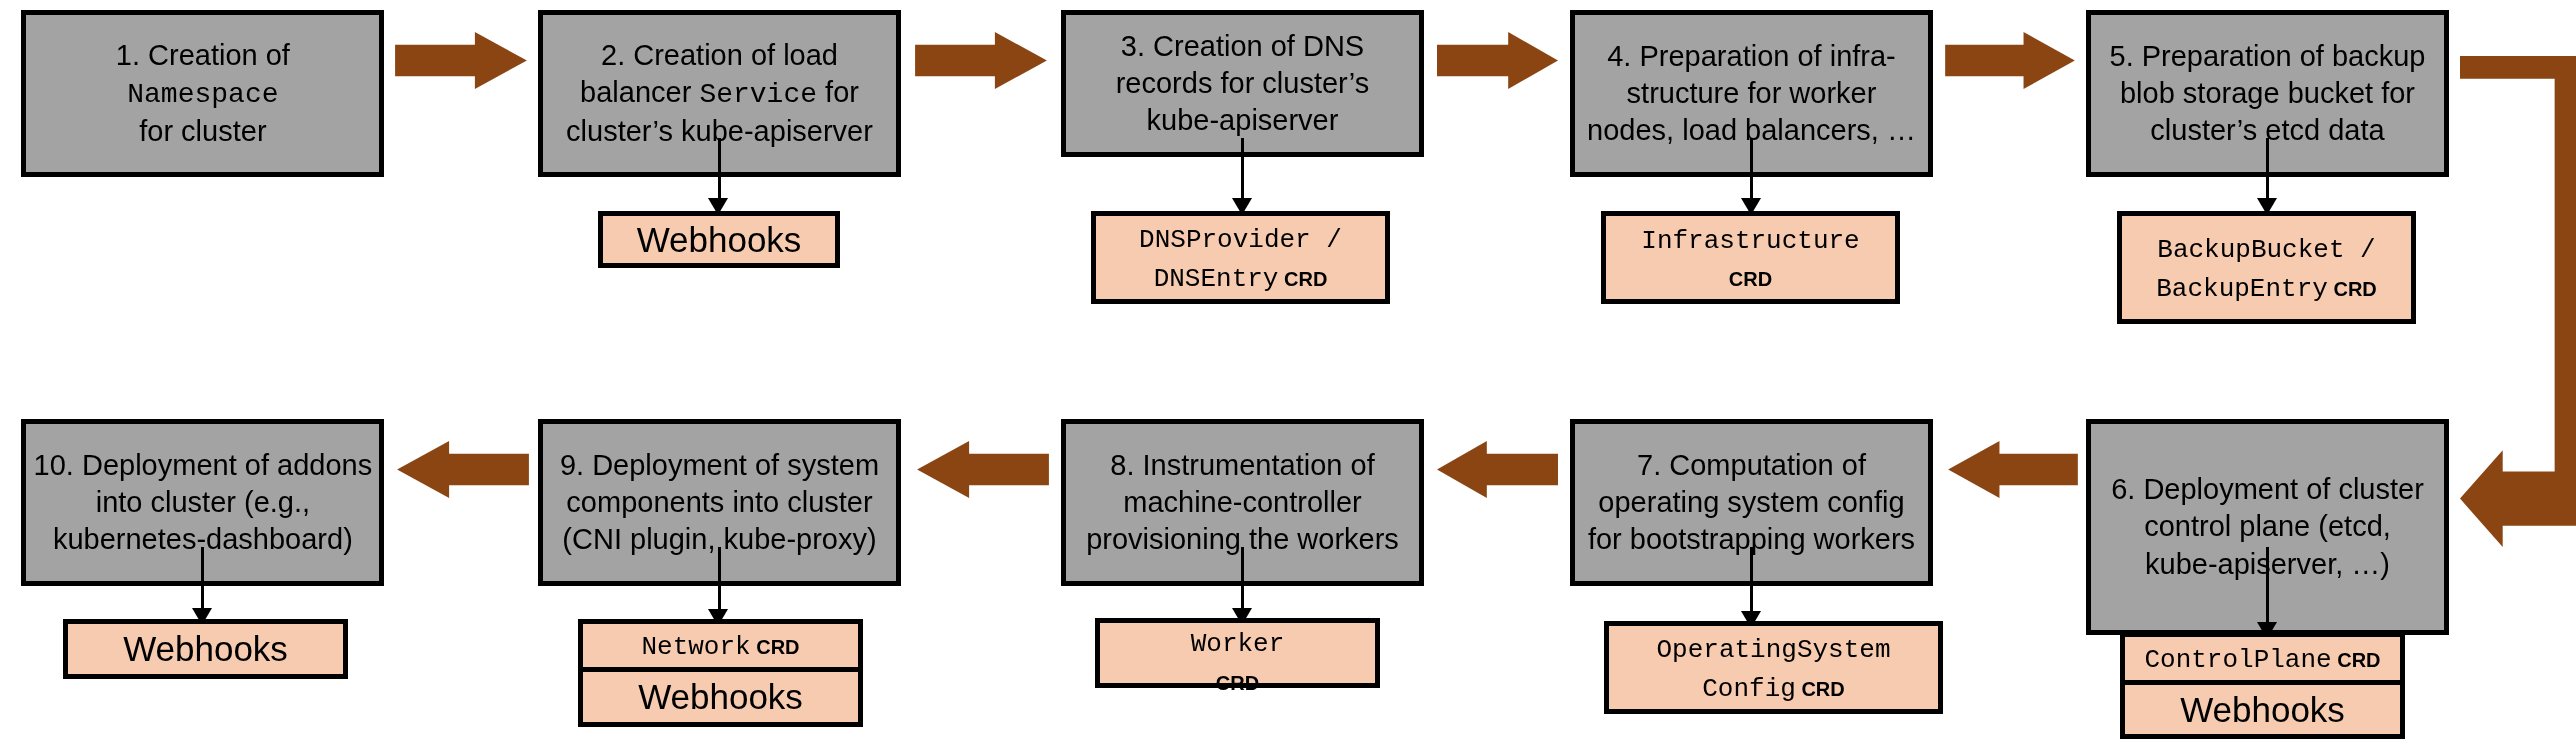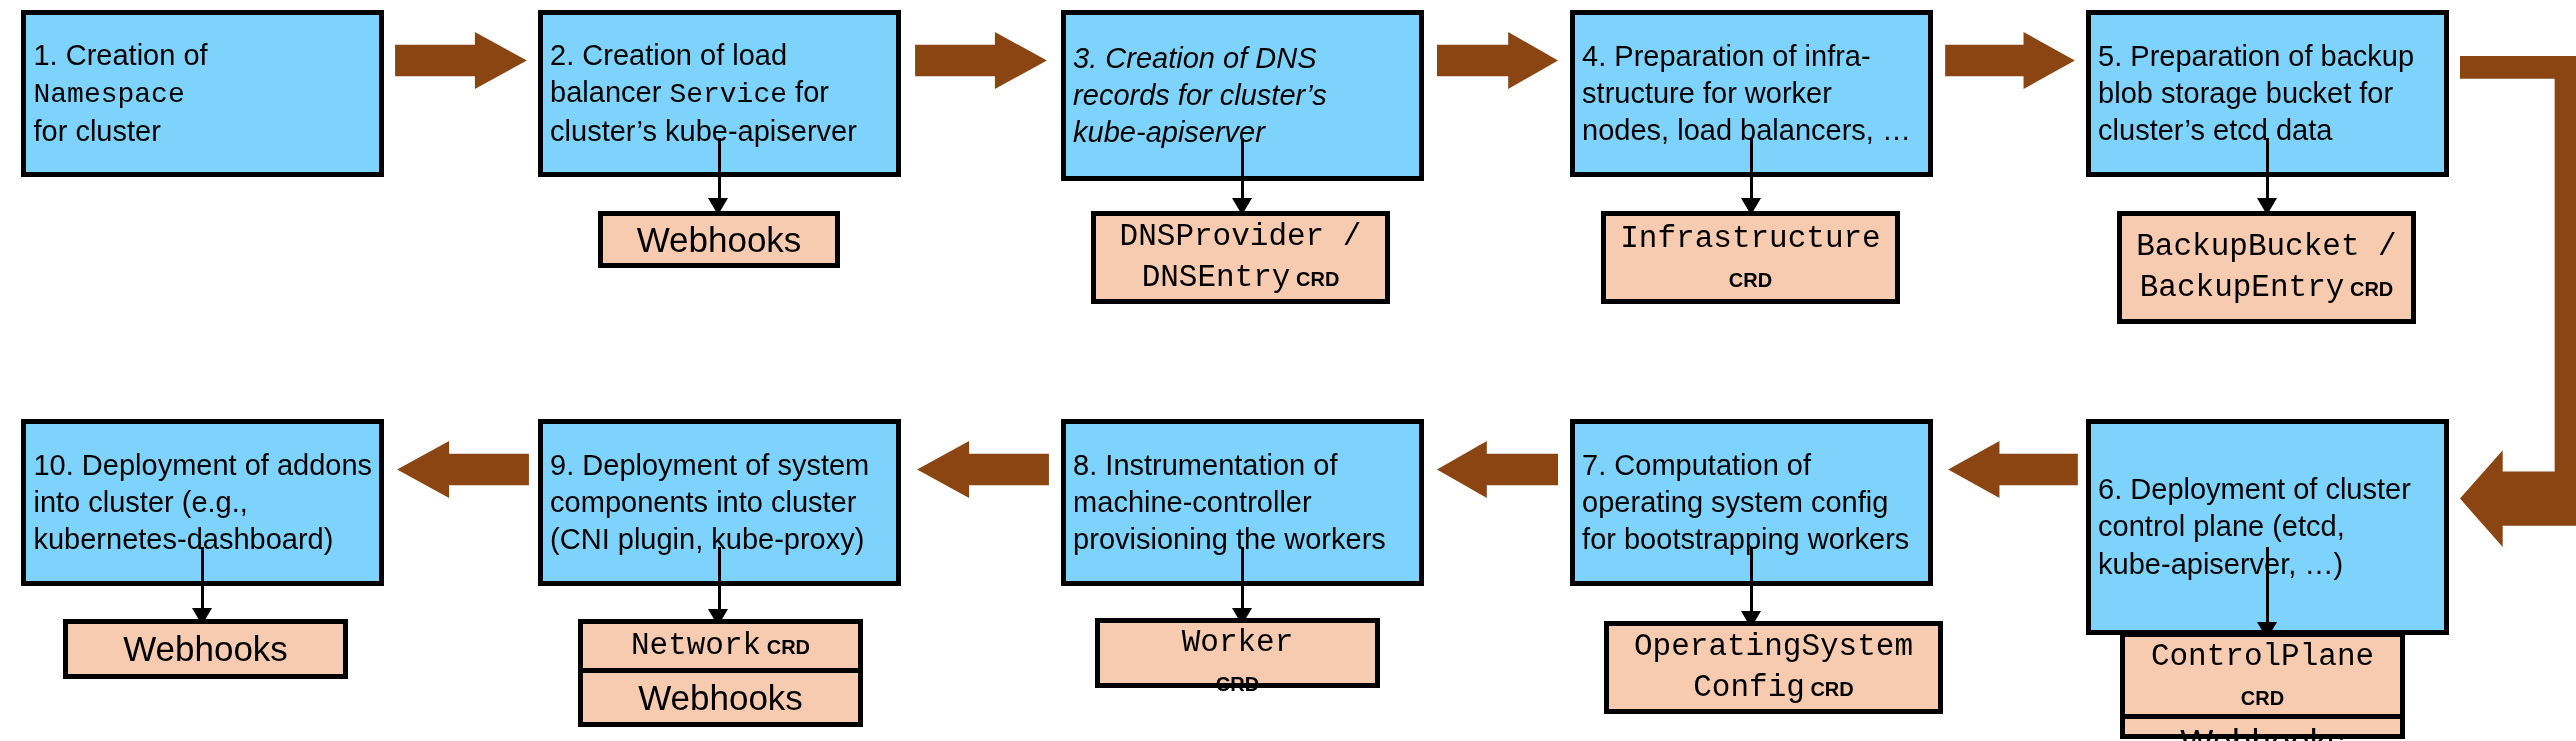--- a/index.html
+++ b/index.html
@@ -13,26 +13,26 @@
     height: 742px;
     background: #ffffff;
     overflow: hidden;
     font-family: "Liberation Sans", sans-serif;
   }
 
   
   .step-box {
     position: absolute;
     box-sizing: border-box;
-    background: #7dd3fc;
+    background: #a3a3a3;
     border: 5px solid #000000;
     display: flex;
     align-items: center;
     justify-content: center;
-    text-align: left;
+    text-align: center;
   }
   .step-text {
     font-family: "Liberation Sans", sans-serif;
     font-size: 29px;
     line-height: 1.28;
     color: #000000;
     padding: 0 7.1px;
     width: 100%;
   }
   .mono {
@@ -61,21 +61,21 @@
   }
   .sub-text {
     font-size: 28.5px;
     line-height: 1.3;
     color: #000000;
     width: 100%;
     padding: 0 4.3px;
   }
   .sub-text .mono {
     font-family: "Liberation Mono", monospace;
-    font-size: 31px;
+    font-size: 26px;
   }
   .crd-tag {
     font-family: "Liberation Sans", sans-serif;
     font-weight: bold;
     font-size: 20px;
   }
   .wh-label {
     font-family: "Liberation Sans", sans-serif;
     font-size: 35px;
   }
@@ -119,21 +119,21 @@
   </div>
 
   <div class="step-box" style="left: 538px; top: 10px; width: 363px; height: 167px;">
     <div class="step-text">
       <span>2. Creation of load</span><br>
       <span>balancer </span><span class="mono">Service</span><span> for</span><br>
       <span>cluster’s kube-apiserver</span>
     </div>
   </div>
 
-  <div class="step-box" style="left: 1061px; top: 10px; width: 363px; height: 171px; font-style: italic;">
+  <div class="step-box" style="left: 1061px; top: 10px; width: 363px; height: 147px;">
     <div class="step-text">
       <span>3. Creation of DNS</span><br>
       <span>records for cluster’s</span><br>
       <span>kube-apiserver</span>
     </div>
   </div>
 
   <div class="step-box" style="left: 1570px; top: 10px; width: 363px; height: 167px;">
     <div class="step-text">
       <span>4. Preparation of infra-</span><br>

